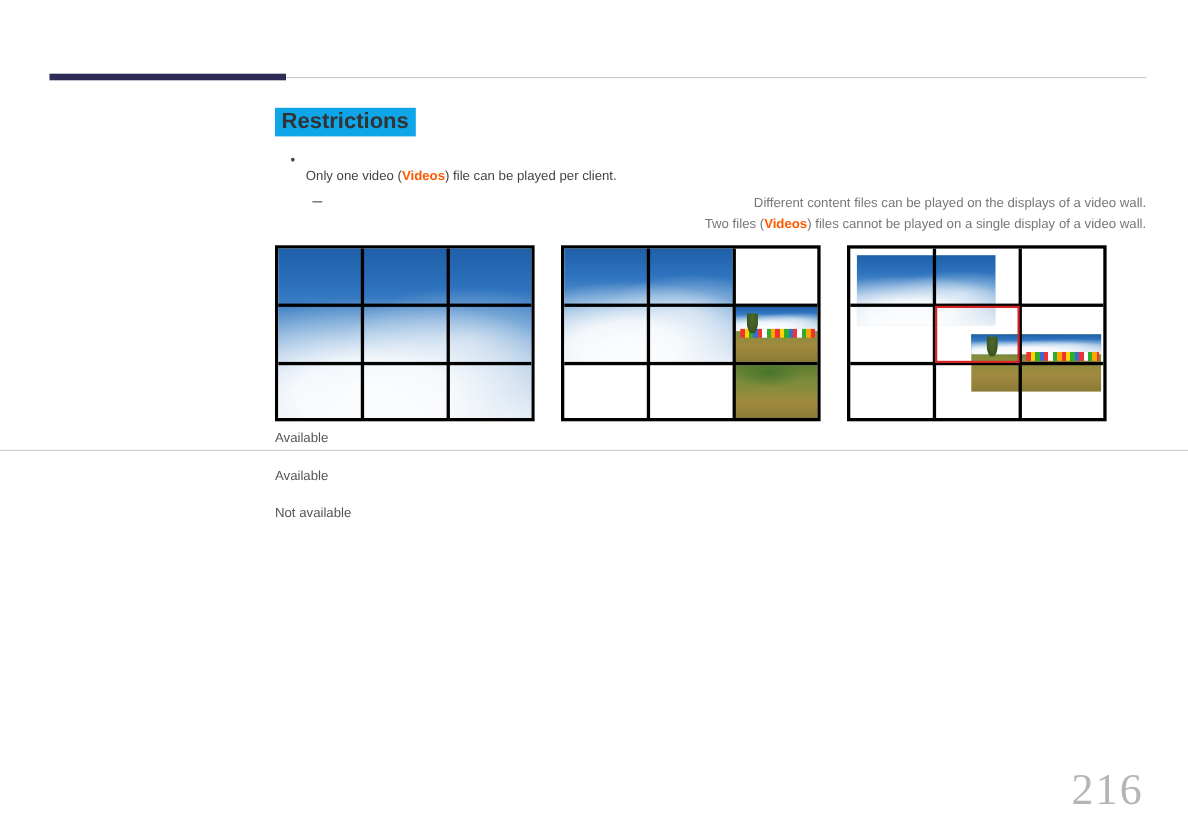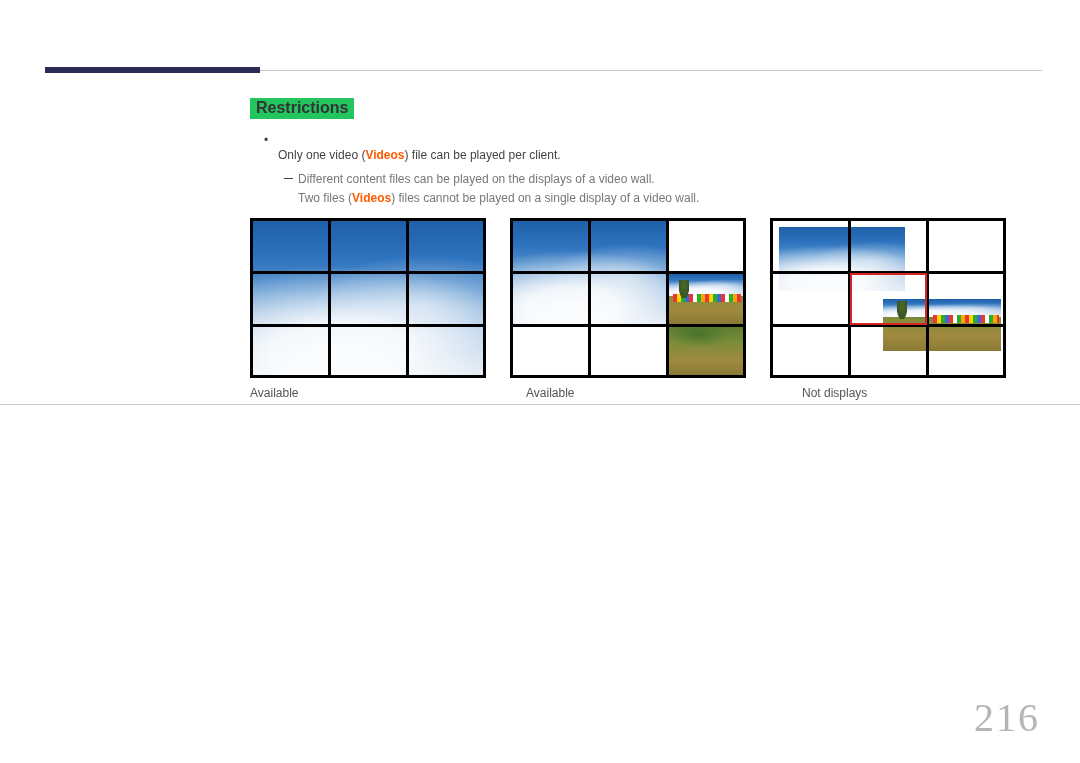--- a/index.html
+++ b/index.html
@@ -32,24 +32,24 @@
   }
 
   .content {
     position: absolute;
     top: 98px;
     left: 250px;
     right: 38px;
   }
 
   .section-title {
-    background: #22c55e;
+    background: #0ea5e9;
     font-weight: bold;
     color: #333333;
-    font-size: 16px;
+    font-size: 20px;
     padding: 1px 6px 2px 6px;
     display: inline-block;
     margin-bottom: 12px;
   }
 
   .bullet-row {
     display: flex;
     font-size: 12px;
     color: #444444;
     line-height: 1.5;
@@ -80,21 +80,21 @@
   }
   .dash-mark::before {
     content: '';
     position: absolute;
     top: 8px;
     left: 0;
     width: 9px;
     height: 1px;
     background: #444444;
   }
-  .dash-text { flex: 1; }
+  .dash-text { flex: 1; text-align: right; }
 
   
   .figures {
     display: flex;
     gap: 24px;
     margin-top: 10px;
   }
   .fig-col {
     display: flex;
     flex-direction: column;
@@ -148,24 +148,25 @@
 
   .red-box {
     position: absolute;
     border: 2px solid #d62424;
     box-sizing: border-box;
     pointer-events: none;
   }
 
   .captions {
     display: flex;
-    gap: 40px;
+    gap: 20px;
     margin-top: 8px;
     font-size: 12px;
     color: #555555;
+    flex-direction: column;
   }
   .captions > div { width: 236px; }
   .cap-rule {
     position: absolute;
     left: -250px;
     right: -38px;
     height: 1px;
     background: #cccccc;
   }
 
@@ -258,18 +259,18 @@
 
   </div>
 
   <div style="position:relative; height:0;">
     <div class="cap-rule" style="top:26px;"></div>
   </div>
 
   <div class="captions">
     <div>Available</div>
     <div>Available</div>
-    <div>Not displays</div>
+    <div>Not available</div>
   </div>
 
 </div>
 
 <div class="page-number">216</div>
 
 </body></html>

